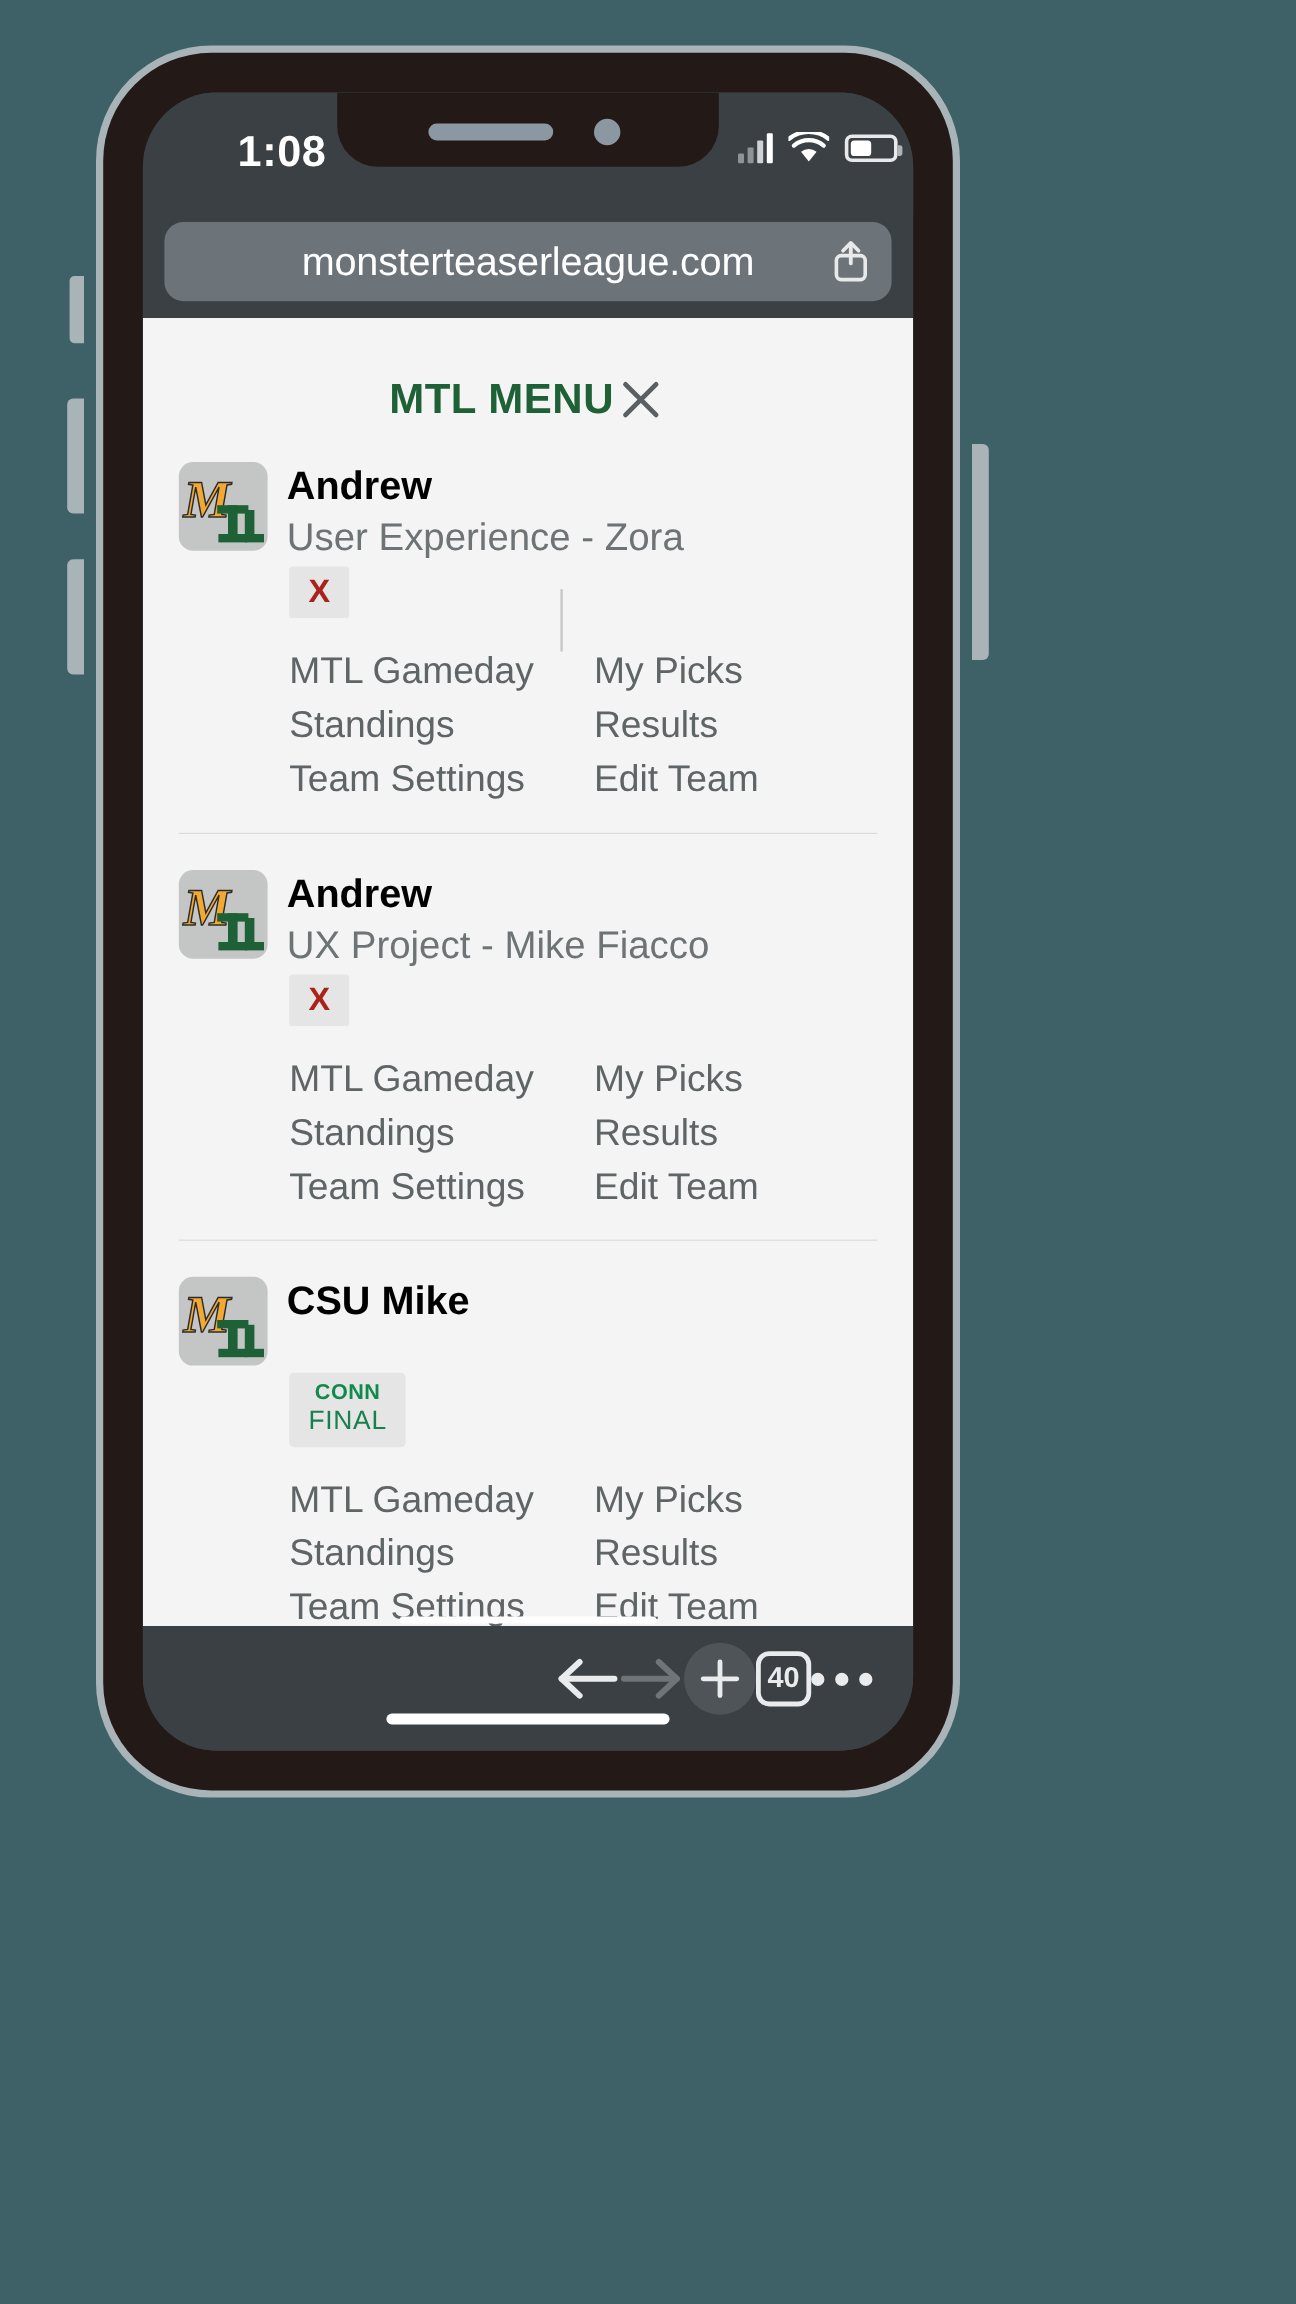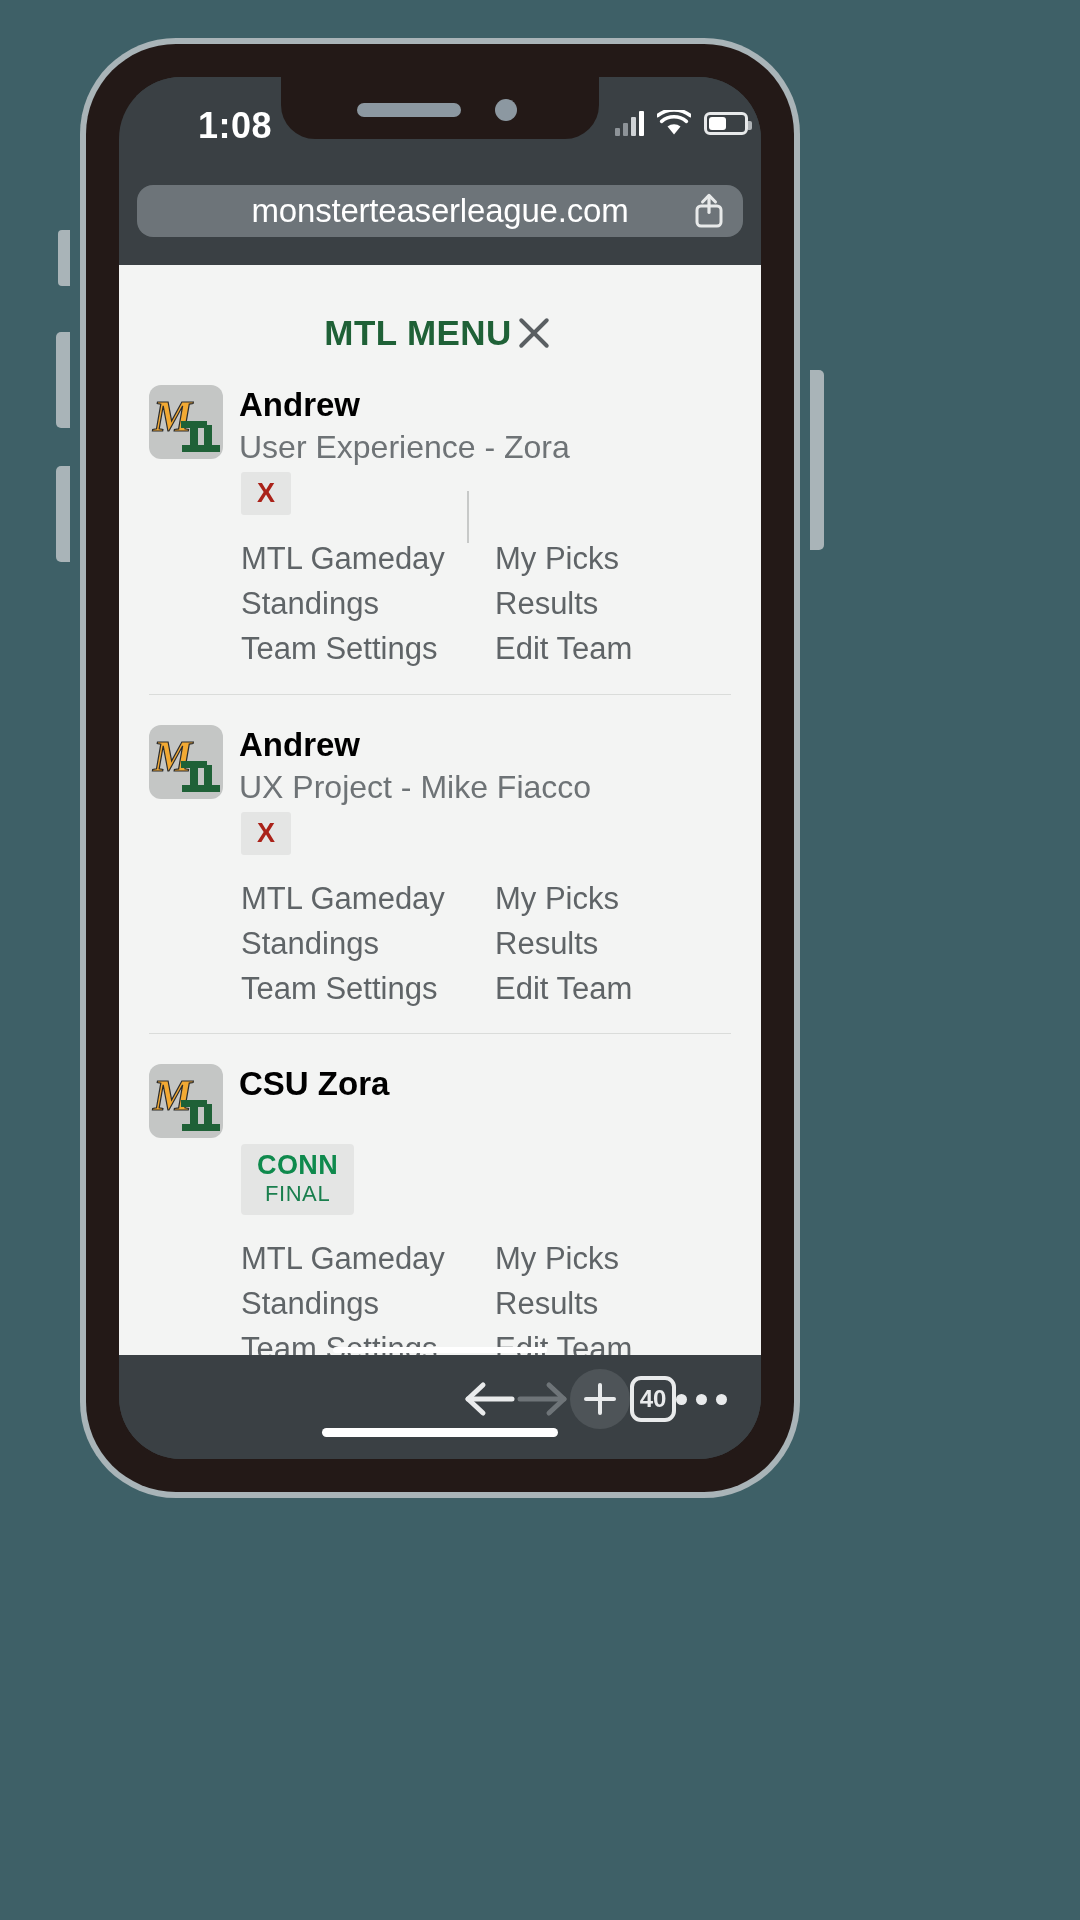--- a/index.html
+++ b/index.html
@@ -80,21 +80,21 @@
   .batt i{
     position:absolute;left:2px;top:2px;bottom:2px;width:45%;
     background:#fff;border-radius:3px;display:block;
   }
 
   
   .urlbar-wrap{
     position:absolute;left:0;top:98px;width:642px;height:90px;background:#3a4044;z-index:3;
   }
   .urlbar{
-    position:absolute;left:18px;top:10px;width:606px;height:52px;
+    position:absolute;left:18px;top:10px;width:606px;height:66px;
     background:#6d7479;border-radius:16px;display:flex;align-items:center;
     justify-content:center;box-sizing:border-box;padding:0 20px;
   }
   .url-text{
     color:#fff;font-size:33px;letter-spacing:-.2px;white-space:nowrap;
   }
   .share-icon{
     position:absolute;right:18px;top:50%;transform:translateY(-50%);
     width:32px;height:36px;
   }
@@ -138,21 +138,21 @@
 
   .badge-row{padding-left:92px;margin-top:6px;}
   .badge-x{
     display:inline-block;background:#e4e5e4;padding:6px 16px;border-radius:3px;
     color:#aa2219;font-size:27px;font-weight:bold;line-height:1.15;
   }
   .badge-conn{
     display:inline-block;background:#e4e5e4;padding:7px 16px 9px 16px;border-radius:4px;
     text-align:center;
   }
-  .badge-conn .b1{color:#0f8a4d;font-size:27px;font-weight:bold;line-height:1.1;letter-spacing:.4px;}
+  .badge-conn .b1{color:#0f8a4d;font-size:18px;font-weight:bold;line-height:1.1;letter-spacing:.4px;}
   .badge-conn .b2{color:#1a7f4e;font-size:22px;line-height:1.15;letter-spacing:.6px;}
 
   .links{
     position:relative;padding-left:92px;margin-top:22px;
     display:flex;
   }
   .links .col{display:flex;flex-direction:column;}
   .links .col.left{width:182px;}
   .links .col.right{padding-left:72px;}
   .link{
@@ -334,21 +334,21 @@
                 <svg width="74" height="74" viewBox="0 0 74 74">
                   <text x="4" y="46" font-family="Liberation Serif, serif" font-style="italic" font-weight="bold" font-size="44" fill="#f2a933" stroke="#2b2b2b" stroke-width="1.2">M</text>
                   <rect x="32" y="36" width="26" height="7" fill="#1f6137"></rect>
                   <rect x="41" y="36" width="8" height="30" fill="#1f6137"></rect>
                   <rect x="33" y="60" width="24" height="7" fill="#1f6137"></rect>
                   <rect x="55" y="40" width="8" height="26" fill="#1f6137"></rect>
                   <rect x="55" y="60" width="16" height="7" fill="#1f6137"></rect>
                 </svg>
               </div>
               <div class="team-meta">
-                <div class="team-name">CSU Zora</div>
+                <div class="team-name">CSU Mike</div>
               </div>
             </div>
             <div class="badge-row">
               <span class="badge-conn">
                 <span class="b1">CONN</span><br>
                 <span class="b2">FINAL</span>
               </span>
             </div>
             <div class="links">
               <div class="col left">

